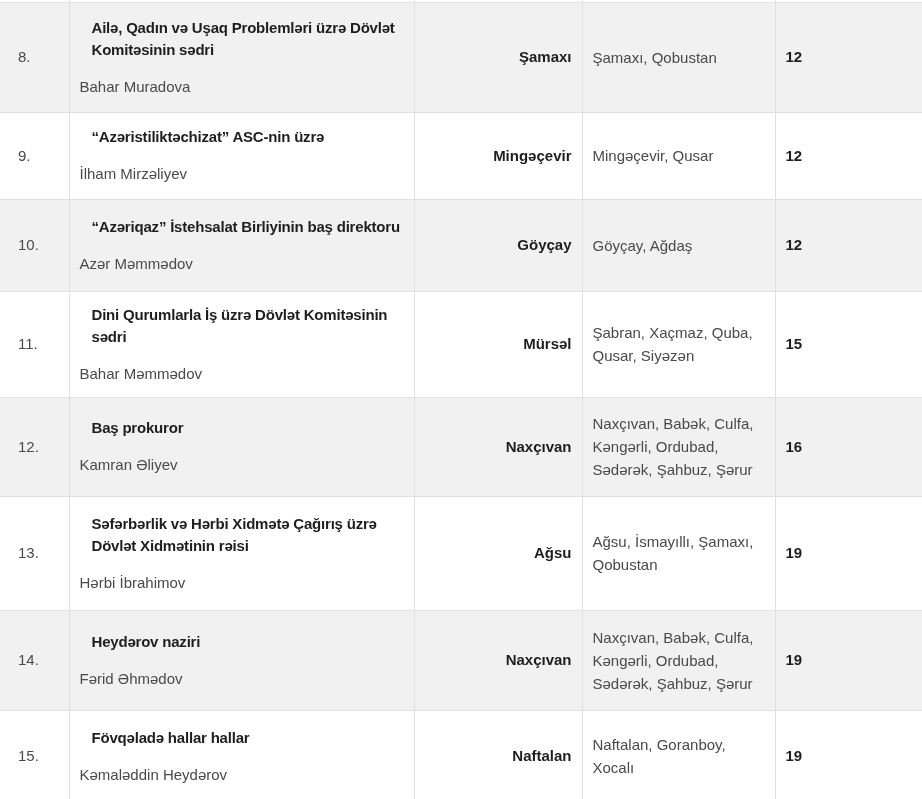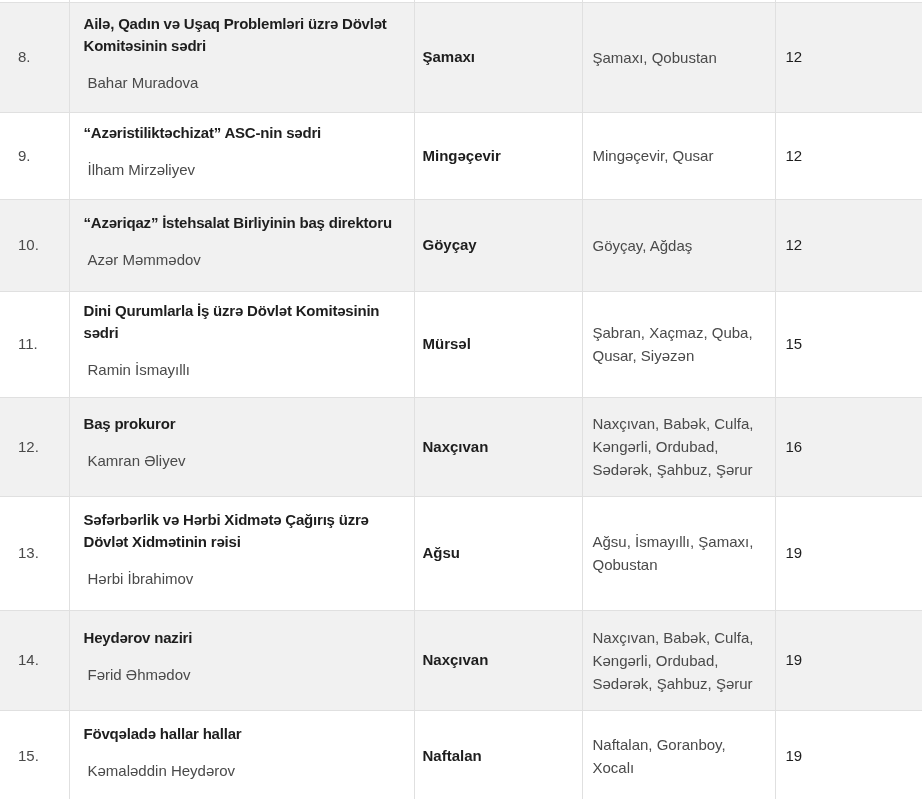--- a/index.html
+++ b/index.html
@@ -25,27 +25,27 @@
     font-size:15px;line-height:22px;color:var(--body-text);
     padding:8px 10px;
     overflow:hidden;
   }
   td:last-child{border-right:none;}
   tbody tr:nth-child(even){background:var(--alt-row-bg);}
   tr.sliver td{height:2px;padding:0;font-size:0;line-height:0;}
   .c-num{padding-left:18px;}
   .c-person{padding:8px 3px 8px 10px;}
   .c-person .title{
-    margin:0 0 15px 4px;font-weight:700;color:var(--heading-text);
+    margin:0 0 15px 12px;font-weight:700;color:var(--heading-text);
     letter-spacing:-0.2px;
   }
-  .c-person .name{margin:8px;}
-  .c-city{font-weight:700;color:var(--heading-text);padding-left:8px;}
+  .c-person .name{margin:0;}
+  .c-city{font-weight:700;color:var(--heading-text);padding-left:8px;text-align:right;}
   .c-regions{line-height:23px;margin-left:48px;}
-  .c-count{font-weight:400;color:var(--heading-text);}
+  .c-count{font-weight:700;color:var(--heading-text);}
 </style>
 </head>
 <body>
 
 <table>
   <colgroup>
     <col style="width:69px">
     <col style="width:345px">
     <col style="width:168px">
     <col style="width:193px">
@@ -65,42 +65,42 @@
       <p class="title">Ailə, Qadın və Uşaq Problemləri üzrə Dövlət Komitəsinin sədri</p>
       <p class="name">Bahar Muradova</p>
     </td>
     <td class="c-city">Şamaxı</td>
     <td class="c-regions">Şamaxı, Qobustan</td>
     <td class="c-count">12</td>
   </tr>
       <tr style="height: 87px;">
     <td class="c-num">9.</td>
     <td class="c-person">
-      <p class="title">“Azəristiliktəchizat” ASC-nin sədri</p>
+      <p class="title">“Azəristiliktəchizat” ASC-nin üzrə</p>
       <p class="name">İlham Mirzəliyev</p>
     </td>
     <td class="c-city">Mingəçevir</td>
     <td class="c-regions">Mingəçevir, Qusar</td>
     <td class="c-count">12</td>
   </tr>
       <tr style="height: 92px;">
     <td class="c-num">10.</td>
     <td class="c-person">
       <p class="title">“Azəriqaz” İstehsalat Birliyinin baş direktoru</p>
       <p class="name">Azər Məmmədov</p>
     </td>
     <td class="c-city">Göyçay</td>
     <td class="c-regions">Göyçay, Ağdaş</td>
     <td class="c-count">12</td>
   </tr>
       <tr style="height: 106px;">
     <td class="c-num">11.</td>
     <td class="c-person">
       <p class="title">Dini Qurumlarla İş üzrə Dövlət Komitəsinin sədri</p>
-      <p class="name">Ramin İsmayıllı</p>
+      <p class="name">Bahar Məmmədov</p>
     </td>
     <td class="c-city">Mürsəl</td>
     <td class="c-regions">Şabran, Xaçmaz, Quba, Qusar, Siyəzən</td>
     <td class="c-count">15</td>
   </tr>
       <tr style="height: 99px;">
     <td class="c-num">12.</td>
     <td class="c-person">
       <p class="title">Baş prokuror</p>
       <p class="name">Kamran Əliyev</p>

